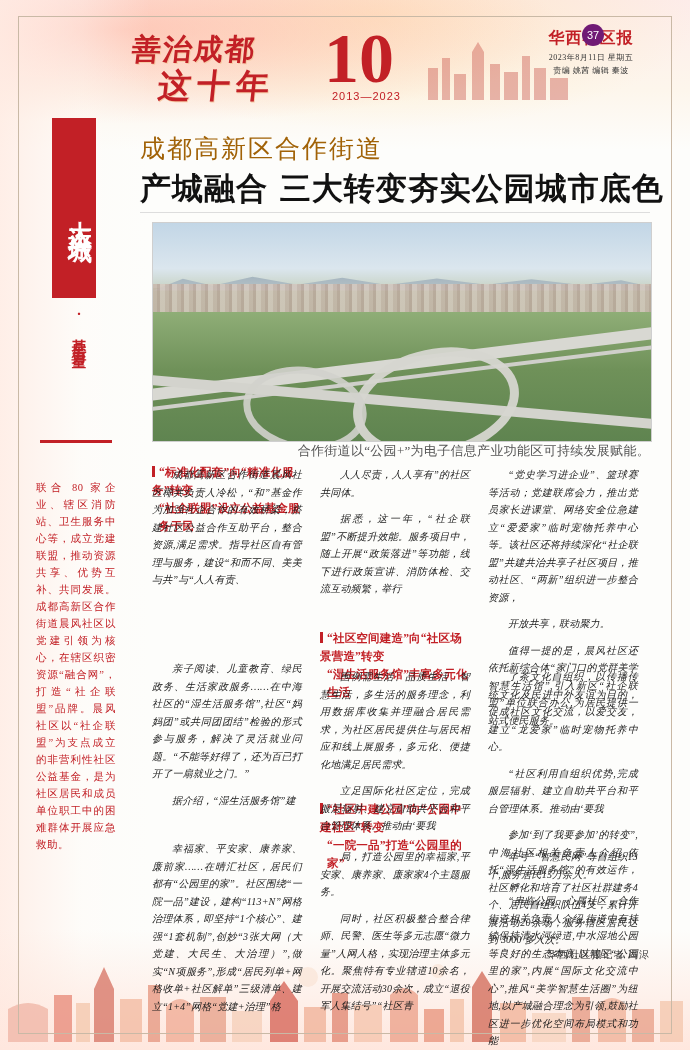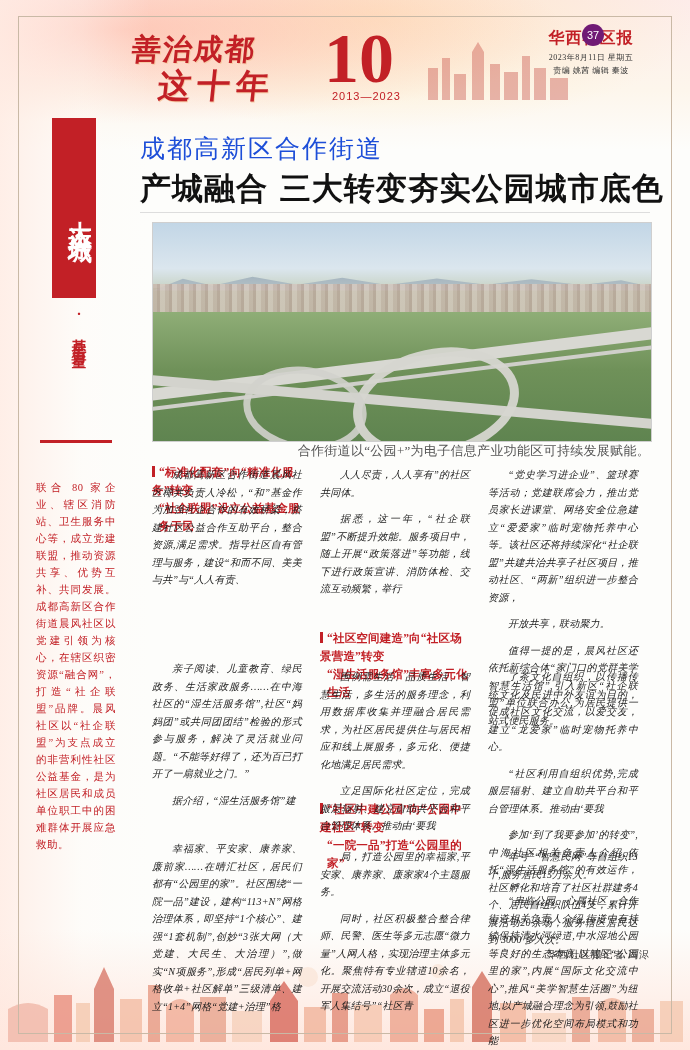--- a/index.html
+++ b/index.html
@@ -103,21 +103,21 @@
     position:absolute;left:40px;top:440px;width:72px;height:3px;background:#c22026;
   }
   .lead-col{
     position:absolute;left:36px;top:479px;width:80px;
     font-size:10.5px;line-height:17px;color:#c22026;
     text-align:justify;letter-spacing:.5px;
   }
   
   .kicker{
     position:absolute;left:140px;top:132px;
-    font-size:25px;color:#1d4ed8;letter-spacing:2px;
+    font-size:25px;color:#a16207;letter-spacing:2px;
     font-family:"DejaVu Serif",serif;
   }
   .headline{
     position:absolute;left:140px;top:168px;
     font-size:31px;font-weight:bold;color:#111;letter-spacing:1px;
     font-family:"DejaVu Serif",serif;
   }
   .hrule{
     position:absolute;left:140px;top:212px;width:510px;height:1px;background:#ddd;
   }

